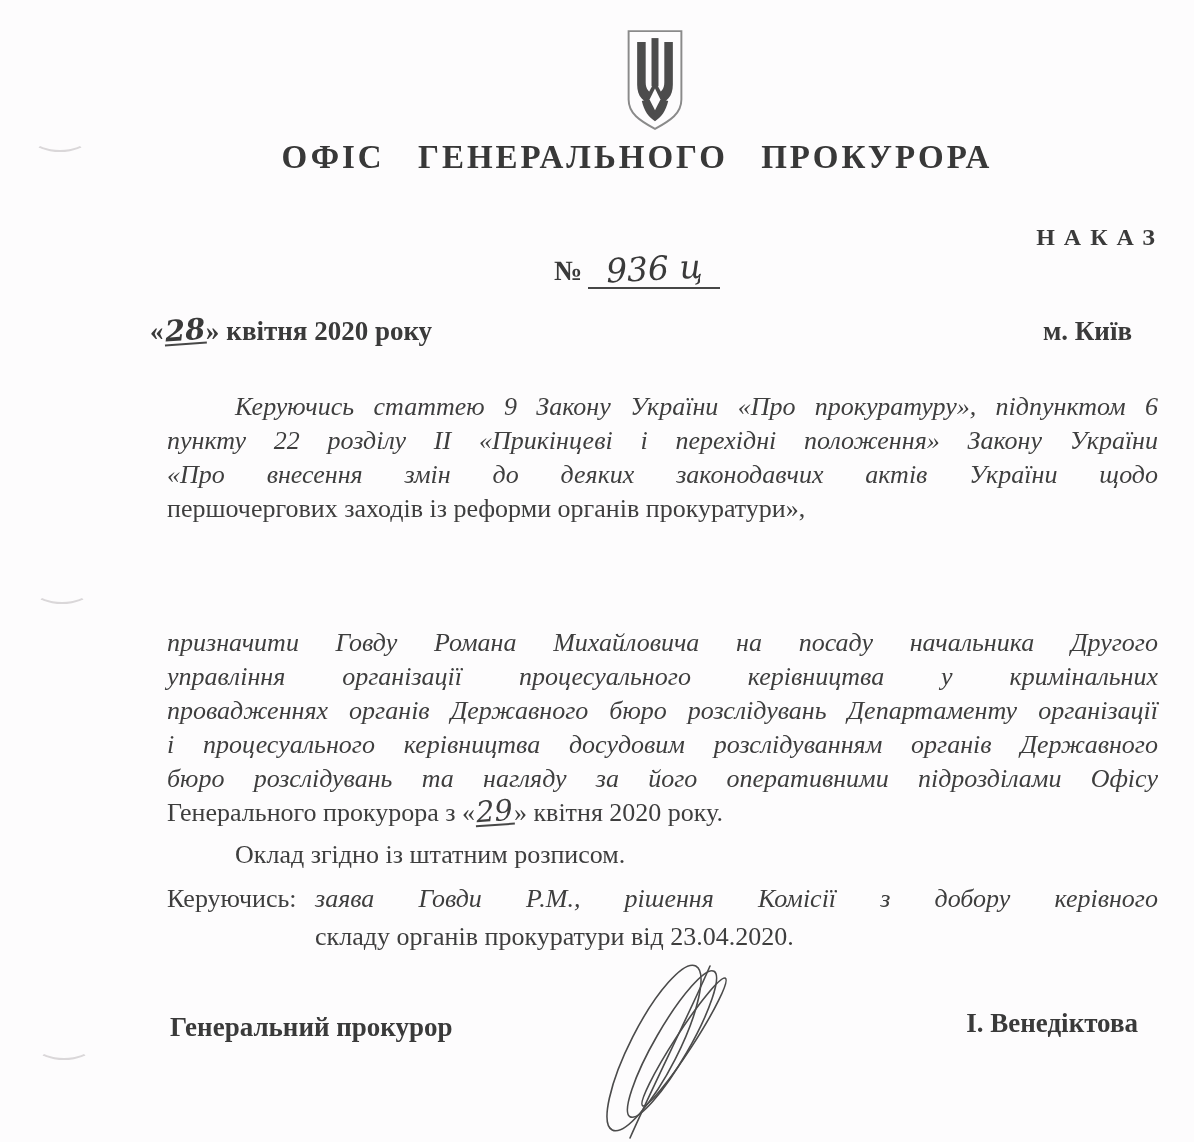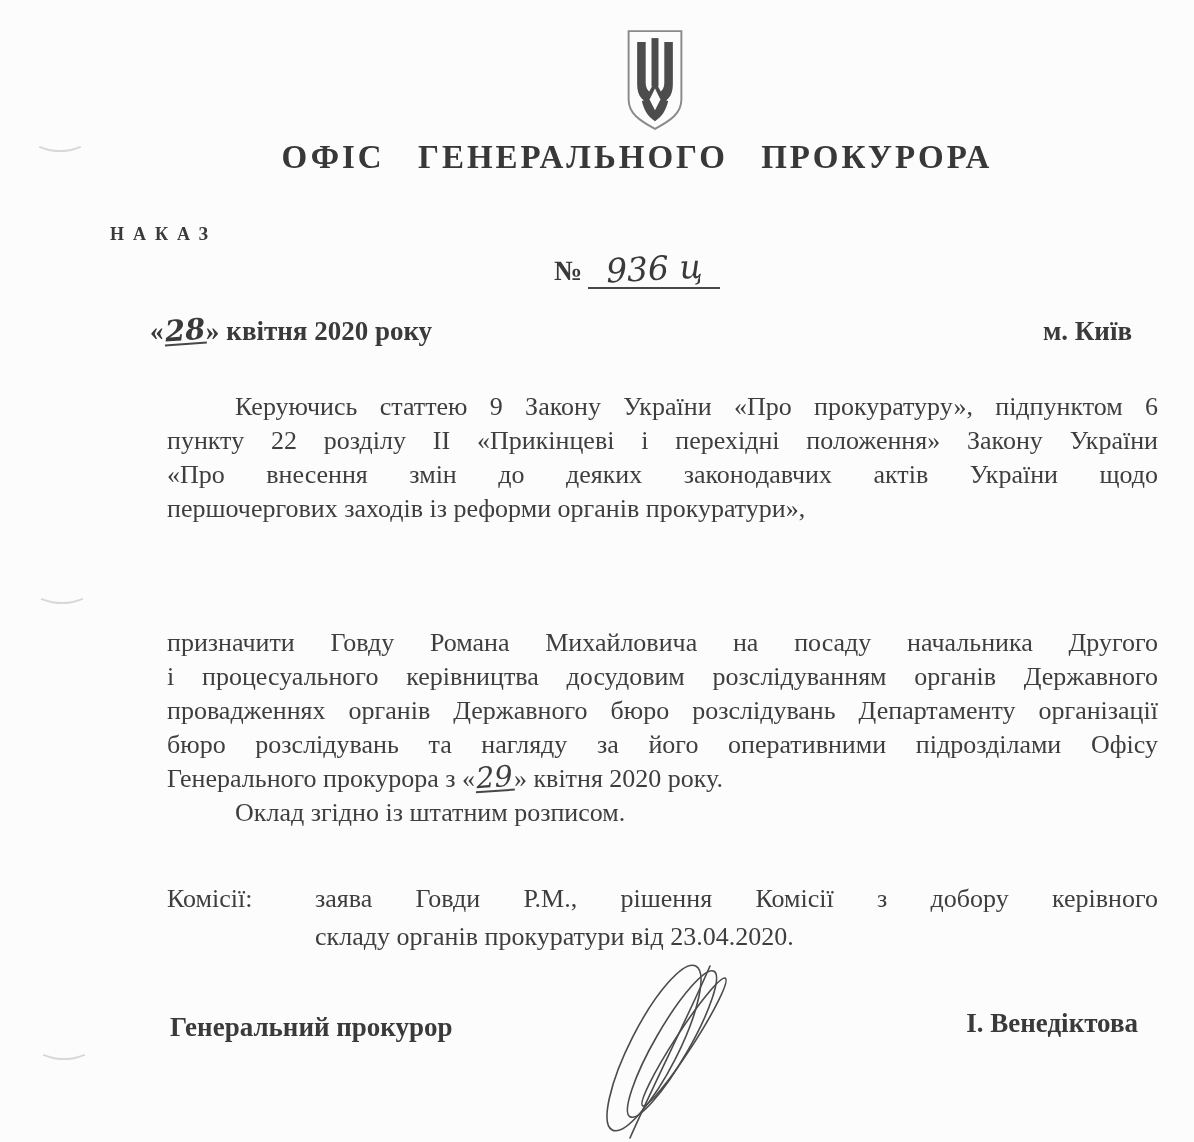--- a/index.html
+++ b/index.html
@@ -27,21 +27,21 @@
   .emblem{position:absolute;left:616px;top:28px;width:78px;height:104px;}
 
   .org-title{
     position:absolute;left:110px;right:30px;top:139px;
     text-align:center;font-weight:bold;font-size:33px;
     letter-spacing:3px;word-spacing:22px;color:#383838;
     white-space:nowrap;
   }
   .doc-type{
     position:absolute;left:110px;right:30px;top:224px;
-    text-align:left;font-weight:bold;font-size:18px;
+    text-align:right;font-weight:bold;font-size:24px;
     letter-spacing:9px;color:#3a3a3a;
   }
   .number-line{
     position:absolute;left:110px;right:30px;top:252px;
     text-align:center;font-size:28px;color:#3a3a3a;
   }
   .no-sym{font-weight:bold;}
   .hw{
     font-family:"DejaVu Serif", serif;
     font-style:italic;
@@ -66,30 +66,30 @@
   .date-line{
     position:absolute;left:150px;right:62px;top:316px;
     display:flex;justify-content:space-between;align-items:baseline;
     font-weight:bold;font-size:27px;color:#3a3a3a;
   }
   .date-rest{margin-left:7px;text-align:center;}
   .city{font-weight:bold;margin-left:35px;}
 
   .body-text{font-size:26px;line-height:34px;color:#3e3e3e;}
   .preamble{position:absolute;left:167px;right:36px;top:390px;}
-  .jline{text-align:justify;text-align-last:justify;}
+  .jline{text-align:justify;text-align-last:justify;font-style:italic;}
   .line{text-align:left;}
   .indent{padding-left:68px;}
 
   .order-word{
     position:absolute;left:167px;top:562px;
     font-weight:bold;font-size:27px;letter-spacing:7px;color:#3a3a3a;
   }
   .order-body{position:absolute;left:167px;right:36px;top:626px;}
-  .salary{margin-top:0;}
+  .salary{margin-top:8px;}
 
   .basis{
     position:absolute;left:167px;right:36px;top:880px;
     display:flex;line-height:38px;
   }
   .basis-label{flex:0 0 148px;}
   .basis-text{flex:1;}
 
   .signer-title{
     position:absolute;left:170px;top:1012px;
@@ -142,31 +142,32 @@
   <div class="preamble body-text">
     <div class="jline indent">Керуючись статтею 9 Закону України «Про прокуратуру», підпунктом 6</div>
     <div class="jline">пункту 22 розділу ІІ «Прикінцеві і перехідні положення» Закону України</div>
     <div class="jline">«Про внесення змін до деяких законодавчих актів України щодо</div>
     <div class="line">першочергових заходів із реформи органів прокуратури»,</div>
   </div>
 
 
   <div class="order-body body-text">
     <div class="jline">призначити Говду Романа Михайловича на посаду начальника Другого</div>
+    <div class="jline">управління організації процесуального керівництва у кримінальних</div>
+    <div class="jline">провадженнях органів Державного бюро розслідувань Департаменту організації</div>
     <div class="jline">і процесуального керівництва досудовим розслідуванням органів Державного</div>
-    <div class="jline">провадженнях органів Державного бюро розслідувань Департаменту організації</div>
     <div class="jline">бюро розслідувань та нагляду за його оперативними підрозділами Офісу</div>
     <div class="line">
       <span>Генерального прокурора з «</span><span class="hw hw-day">29</span><span>» квітня 2020 року.</span>
     </div>
     <div class="line indent salary">Оклад згідно із штатним розписом.</div>
   </div>
 
   <div class="basis body-text">
-    <div class="basis-label">Комісії:</div>
+    <div class="basis-label">Керуючись:</div>
     <div class="basis-text">
       <div class="jline">заява Говди Р.М., рішення Комісії з добору керівного</div>
       <div class="line">складу органів прокуратури від 23.04.2020.</div>
     </div>
   </div>
 
   <div class="signer-title">Генеральний прокурор</div>
 
   <div class="signature">
     <svg width="230" height="195" viewBox="0 0 230 195">

